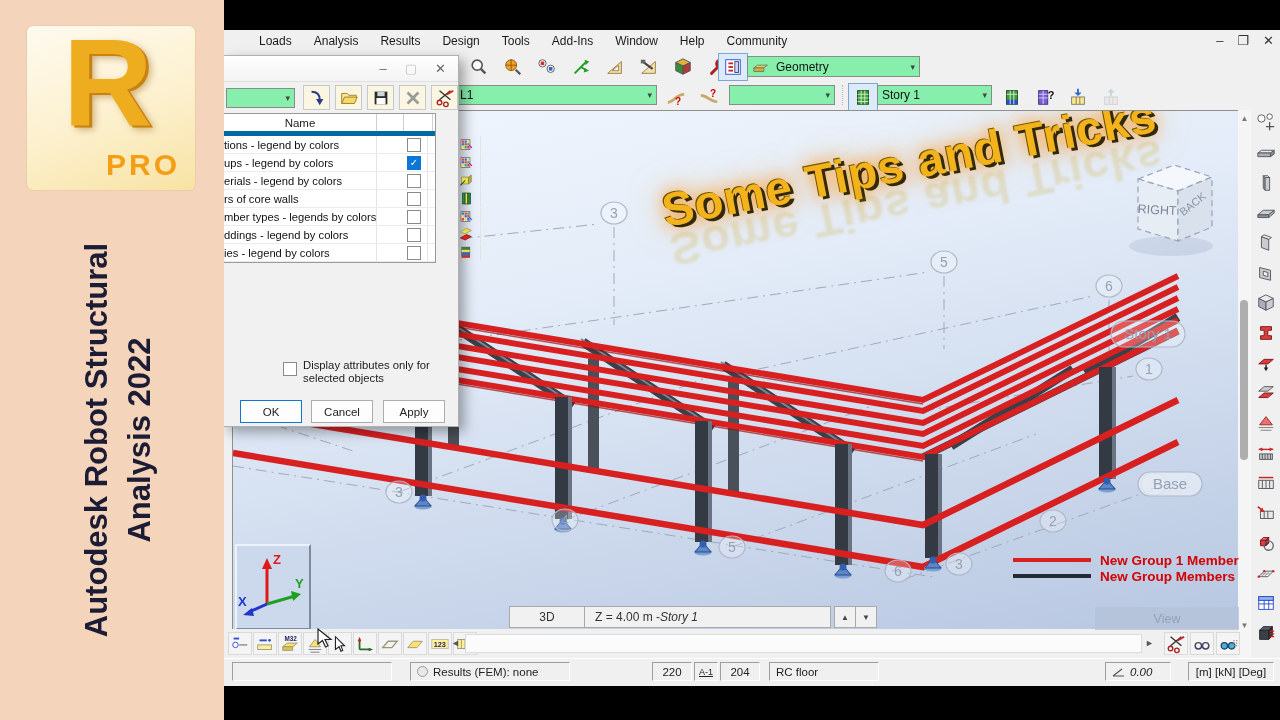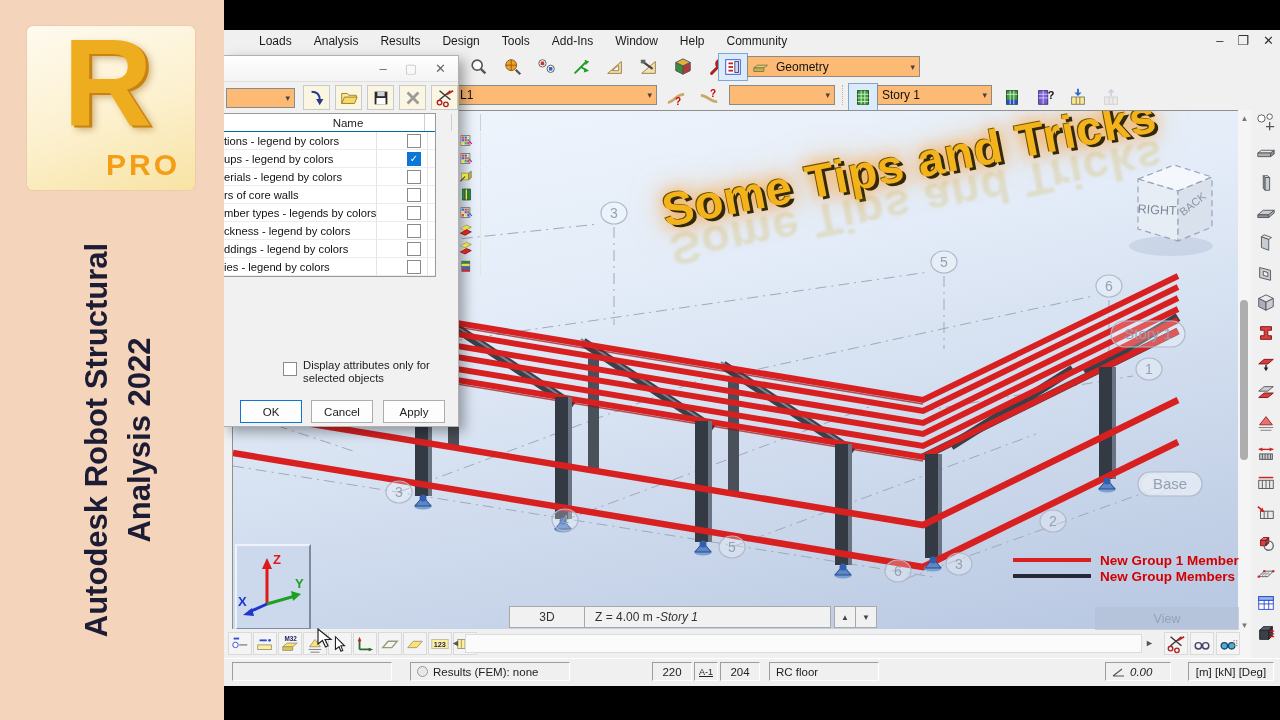--- a/index.html
+++ b/index.html
@@ -22,36 +22,36 @@
   .app-bg{left:224px;top:30px;width:1056px;height:655px;background:#f0f0f0;}
   .menubar{left:224px;top:30px;width:1056px;height:21px;background:#f0f0f0;display:flex;align-items:center;
            padding-left:24px;box-sizing:border-box;font-size:12px;color:#1a1a1a;}
   .menu-item{padding:0 11px;cursor:default;}
   .win-controls{position:absolute;right:6px;top:0;height:21px;display:flex;align-items:center;gap:14px;
                 font-size:13px;color:#333;}
   .tb{background:#f0f0f0;}
   .tbtn{width:28px;height:26px;display:flex;align-items:center;justify-content:center;border:1px solid transparent;}
   .tbtn.pressed{background:#dcebfa;border:1px solid #7aa7d8;}
   .tbtn.disabled{opacity:.45;}
-  .combo{background:#fdba74;border:1px solid #8a8a8a;display:flex;align-items:center;font-size:12px;color:#111;
+  .combo{background:#86efac;border:1px solid #8a8a8a;display:flex;align-items:center;font-size:12px;color:#111;
          padding:0 4px;box-sizing:border-box;}
   .combo .arrow{margin-left:auto;font-size:9px;color:#444;}
   .sep-dots{width:5px;border-left:1px dotted #b5b5b5;height:20px;}
 
   
   .dialog{left:224px;top:55px;width:234px;height:370px;background:#f1f1f1;border:1px solid #b0b0b0;border-left:none;
           box-shadow:5px 5px 12px rgba(0,0,0,.35);z-index:40;}
   .dlg-title{height:25px;background:linear-gradient(#ffffff,#f3f3f3);border-bottom:1px solid #e0e0e0;position:relative;}
   .dlg-title .win-controls{gap:18px;right:12px;height:25px;color:#666;}
   .dlg-tools{height:31px;display:flex;align-items:center;gap:4px;padding-left:2px;}
   .dlg-combo{width:76px;height:20px;}
   .dbtn{width:25px;height:23px;border:1px solid #c9c9c9;background:#fbf6e2;display:flex;align-items:center;justify-content:center;}
   .dlg-list{position:absolute;left:0;top:57px;width:211px;background:#fff;border:1px solid #9a9a9a;border-left:none;}
-  .dlg-head{display:grid;grid-template-columns:153px 27px 29px;height:17px;border-bottom:1px solid #0369a1;
-            font-size:11.5px;color:#222;padding-left:48px;}
+  .dlg-head{display:grid;grid-template-columns:153px 27px 29px;height:17px;border-bottom:5px solid #0369a1;
+            font-size:11.5px;color:#222;}
   .dlg-head div{border-right:1px solid #cfcfcf;display:flex;align-items:center;justify-content:center;}
   .dlg-row{display:grid;grid-template-columns:153px 27px 29px;height:17px;border-bottom:1px solid #ececec;font-size:11.2px;color:#111;gap:24px;}
   .dlg-row .lab{display:flex;align-items:center;border-right:1px solid #e3e3e3;overflow:hidden;white-space:nowrap;}
   .dlg-row .cbc,.dlg-row .icc{display:flex;align-items:center;justify-content:center;border-right:1px solid #e3e3e3;}
   .cb{width:12px;height:12px;border:1px solid #8a8a8a;background:#fff;font-size:10px;line-height:11px;text-align:center;color:#fff;}
   .cb.checked{background:#0b76d6;border-color:#0b76d6;}
   .dlg-foot-cb{position:absolute;left:59px;top:303px;display:flex;gap:6px;font-size:11.3px;color:#222;line-height:13px;}
   .btn{position:absolute;height:21px;width:60px;background:#fdfdfd;border:1px solid #adadad;font-size:11.5px;color:#222;
        display:flex;align-items:center;justify-content:center;}
   .btn.default{border-color:#0b76d6;}
@@ -893,34 +893,20 @@
                   <rect x="12" y="9" width="3" height="3.5" fill="#d44"></rect>
                   <rect x="4" y="13" width="3.5" height="4" fill="#d44"></rect>
                   <rect x="8" y="13" width="3.5" height="4" fill="#dd4"></rect>
                   <rect x="12" y="13" width="3" height="4" fill="#46c"></rect>
                   <path d="M15,12 l4,4" stroke="#36c" stroke-width="1.5"></path>
                 </svg>
               </span>
             </div>
           </div>
           <div class="dlg-row">
-            <div class="lab">ckness - legend by colors</div>
-            <div class="cbc">
-              <span class="cb"></span>
-            </div>
-            <div class="icc">
-              <span style="display: flex;">
-                <svg xmlns="http://www.w3.org/2000/svg" viewBox="0 0 22 22" width="15" height="15">
-                  <polygon points="2,8 11,3 18,6 9,11" fill="#e8e13a" stroke="#886"></polygon>
-                  <polygon points="2,15 11,10 18,13 9,18" fill="#d22" stroke="#700"></polygon>
-                </svg>
-              </span>
-            </div>
-          </div>
-          <div class="dlg-row">
             <div class="lab">ddings - legend by colors</div>
             <div class="cbc">
               <span class="cb"></span>
             </div>
             <div class="icc">
               <span style="display: flex;">
                 <svg xmlns="http://www.w3.org/2000/svg" viewBox="0 0 22 22" width="15" height="15">
                   <polygon points="2,7 11,2 18,5 9,10" fill="#e8e13a" stroke="#886"></polygon>
                   <polygon points="2,16 11,11 18,14 9,19" fill="#d22" stroke="#700"></polygon>
                 </svg>

